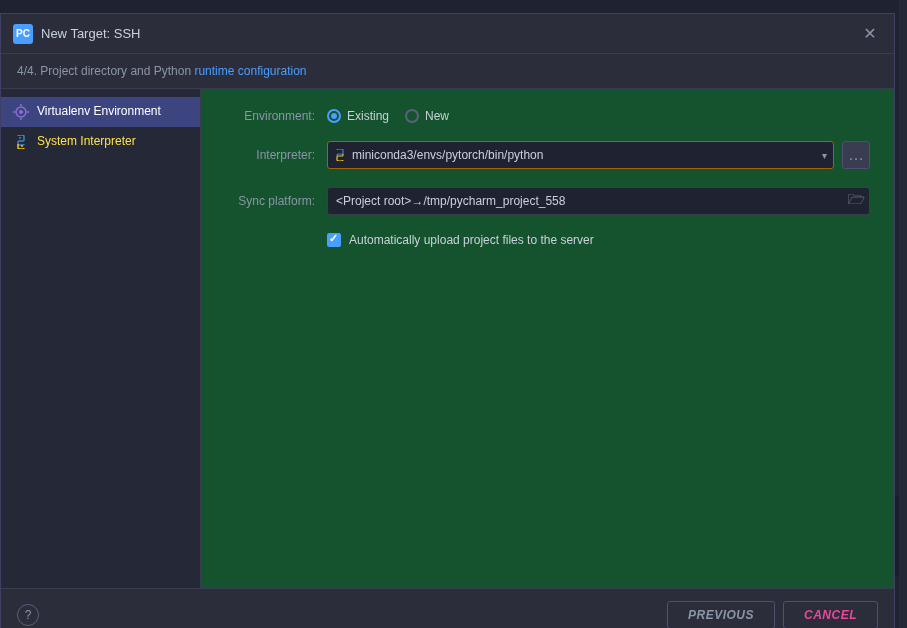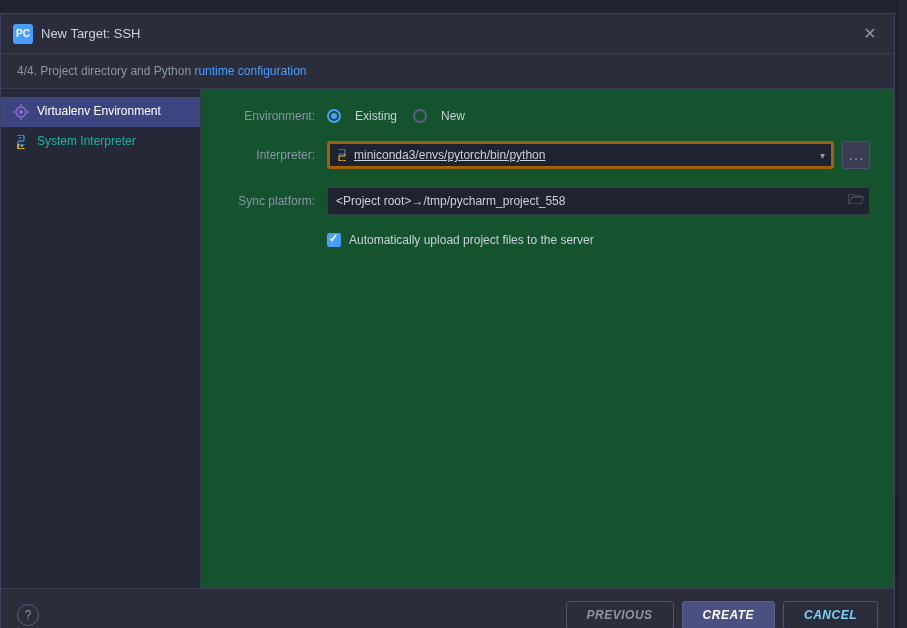--- a/index.html
+++ b/index.html
@@ -112,21 +112,21 @@
       gap: 8px;
       padding: 7px 12px;
       cursor: pointer;
       font-size: 12px;
     }
     .sidebar-item.active {
       background: #3d4580;
       color: #ffffff;
     }
     .sidebar-item:not(.active) {
-      color: #14b8a6;
+      color: #fde047;
     }
     .sidebar-icon {
       width: 16px;
       height: 16px;
       display: flex;
       align-items: center;
       justify-content: center;
       flex-shrink: 0;
     }
 
@@ -162,21 +162,21 @@
 
     
     .radio-group {
       display: flex;
       align-items: center;
       gap: 16px;
     }
     .radio-label {
       display: flex;
       align-items: center;
-      gap: 14px;
+      gap: 6px;
       cursor: pointer;
       font-size: 12px;
       color: #c9d1d9;
     }
     .radio-input {
       appearance: none;
       width: 14px;
       height: 14px;
       border: 2px solid #5a6080;
       border-radius: 50%;
@@ -201,27 +201,26 @@
     
     .interpreter-row {
       display: flex;
       align-items: center;
       gap: 8px;
       flex: 1;
     }
     .interpreter-select-wrapper {
       flex: 1;
       position: relative;
-      border: 3px solid #a16207;
+      border: 1px solid #a16207;
       border-radius: 3px;
       background: #1e2231;
       height: 28px;
       display: flex;
       align-items: center;
-      text-decoration: underline;
     }
     .interpreter-icon {
       padding: 0 6px;
       display: flex;
       align-items: center;
     }
     .interpreter-select {
       flex: 1;
       background: transparent;
       border: none;
@@ -356,21 +355,21 @@
       color: #8b95a8;
       border: 1px solid #4d5070;
     }
     .btn-create {
       background: #4a5080;
       color: #ffffff;
       border: 1px solid #5a6090;
     }
     .btn-cancel {
       background: transparent;
-      color: #7dd3fc;
+      color: #ec4899;
       border: 1px solid #4d5070;
     }
 
     
     .bg-terminal {
       position: absolute;
       bottom: 52px;
       left: 0;
       right: 8px;
       height: 80px;
@@ -487,17 +486,16 @@
 
     </div>
   </div>
 
   <div class="bottom-bar">
     <div class="help-btn">
       <span>?</span>
     </div>
     <div class="bottom-buttons">
       <button class="btn btn-prev">PREVIOUS</button>
-      <button class="btn btn-create">CREATE</button>
       <button class="btn btn-cancel">CANCEL</button>
     </div>
   </div>
 </div>
 
 </body></html>

